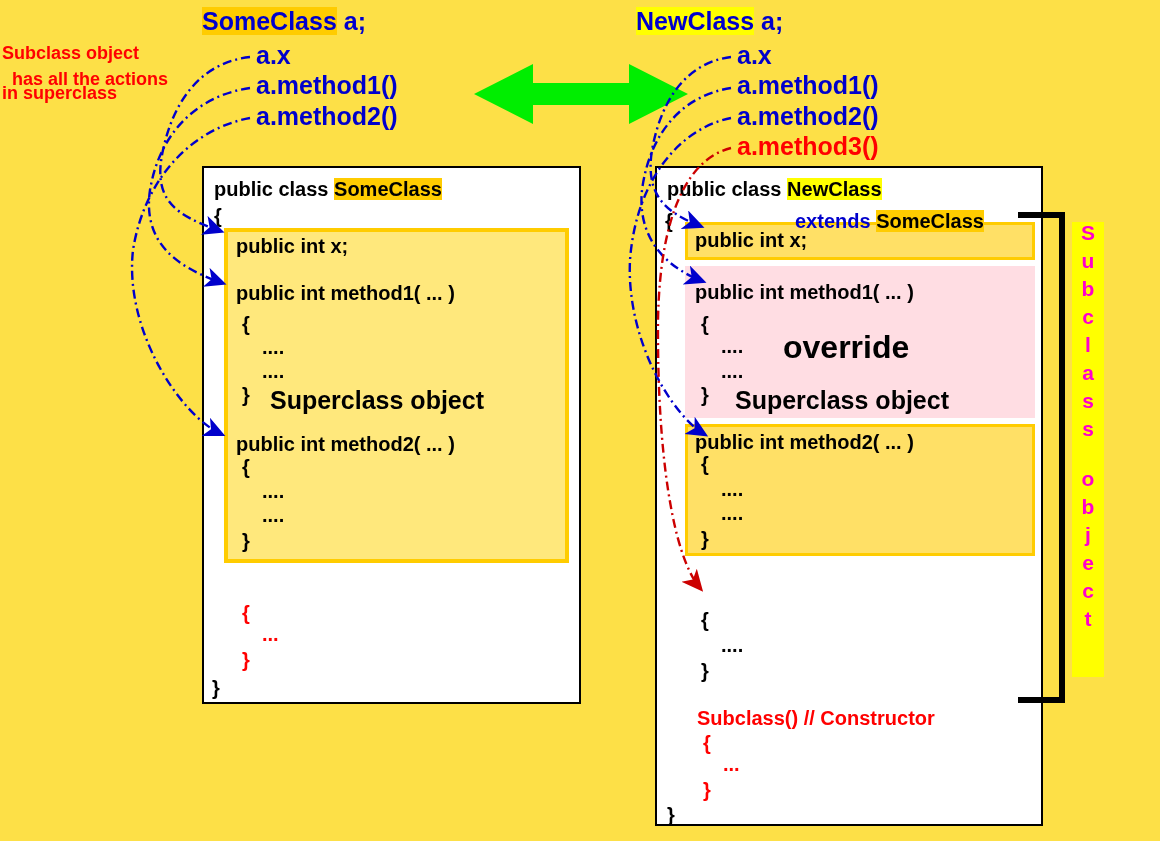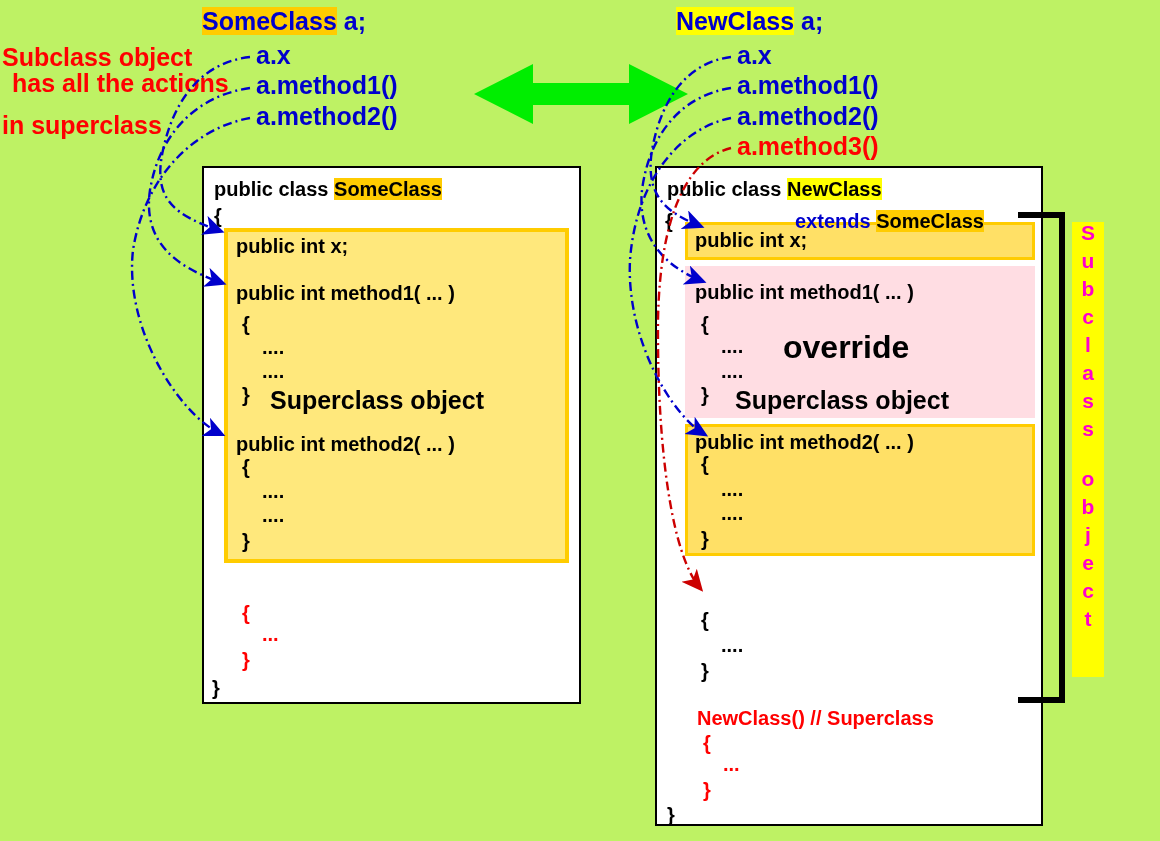--- a/index.html
+++ b/index.html
@@ -7,21 +7,21 @@
     padding: 0;
     background: #ffffff;
   }
   body {
     font-family: "Liberation Sans", sans-serif;
   }
   #stage {
     position: relative;
     width: 1160px;
     height: 841px;
-    background: #bef264;
+    background: #fde047;
     overflow: hidden;
   }
 
   
   .txt {
     position: absolute;
     white-space: nowrap;
     font-family: "Liberation Sans", sans-serif;
     font-weight: bold;
     line-height: 1.05;
@@ -29,21 +29,21 @@
   .blue  { color: #0000cc; }
   .red   { color: #ff0000; }
   .magenta { color: #ff00cc; }
   .hl-yellow { background: #ffff00; }
   .hl-gold   { background: #ffcc00; }
 
   
   .decl-head { font-size: 25px; }
   .decl-line { font-size: 25px; }
 
-  .note-red { font-size: 25px; }
+  .note-red { font-size: 18px; }
 
   
   .classbox {
     position: absolute;
     border: 2px solid #000000;
     background: #ffffff;
     box-sizing: border-box;
     padding-left: 44px;
   }
   .band-yellow {
@@ -108,23 +108,23 @@
   <div class="txt decl-head" style="left:202px; top:8px;">
     <span class="blue hl-gold">SomeClass</span><span class="blue"> a;</span>
   </div>
 
   <div class="txt decl-line blue" style="left:256px; top:42px;">a.x</div>
   <div class="txt decl-line blue" style="left:256px; top:72px;">a.method1()</div>
   <div class="txt decl-line blue" style="left:256px; top:103px;">a.method2()</div>
 
   <div class="txt note-red red" style="left:2px; top:44px;">Subclass object</div>
   <div class="txt note-red red" style="left:12px; top:70px;">has all the actions</div>
-  <div class="txt note-red red" style="left:2px; top:112px;">in superclass</div>
-
-  <div class="txt decl-head" style="left:676px; top:8px;">
+  <div class="txt note-red red" style="left:2px; top:84px;">in superclass</div>
+
+  <div class="txt decl-head" style="left:636px; top:8px;">
     <span class="blue hl-yellow">NewClass</span><span class="blue"> a;</span>
   </div>
 
   <div class="txt decl-line blue" style="left:737px; top:42px;">a.x</div>
   <div class="txt decl-line blue" style="left:737px; top:72px;">a.method1()</div>
   <div class="txt decl-line blue" style="left:737px; top:103px;">a.method2()</div>
   <div class="txt decl-line red" style="left:737px; top:133px;">a.method3()</div>
 
   <div class="classbox" style="left:202px; top:166px; width:379px; height:538px;">
 
@@ -185,21 +185,21 @@
     <div class="code" style="left:38px; top:263px; z-index:4;">public int method2( ... )</div>
     <div class="code" style="left:44px; top:285px; z-index:4;">{</div>
     <div class="code" style="left:64px; top:310px; z-index:4;">....</div>
     <div class="code" style="left:64px; top:334px; z-index:4;">....</div>
     <div class="code" style="left:44px; top:360px; z-index:4;">}</div>
 
     <div class="code" style="left:44px; top:441px;">{</div>
     <div class="code" style="left:64px; top:466px;">....</div>
     <div class="code" style="left:44px; top:492px;">}</div>
 
-    <div class="code code-red" style="left:40px; top:539px;">NewClass() // Superclass</div>
+    <div class="code code-red" style="left:40px; top:539px;">Subclass() // Constructor</div>
     <div class="code code-red" style="left:46px; top:564px;">{</div>
     <div class="code code-red" style="left:66px; top:585px;">...</div>
     <div class="code code-red" style="left:46px; top:611px;">}</div>
 
     <div class="code" style="left:10px; top:636px;">}</div>
   </div>
 
   <div id="subclass-vert" style="left:1072px; top:222px; width:32px; height:455px;">
     <span>S</span>
     <span>u</span>

